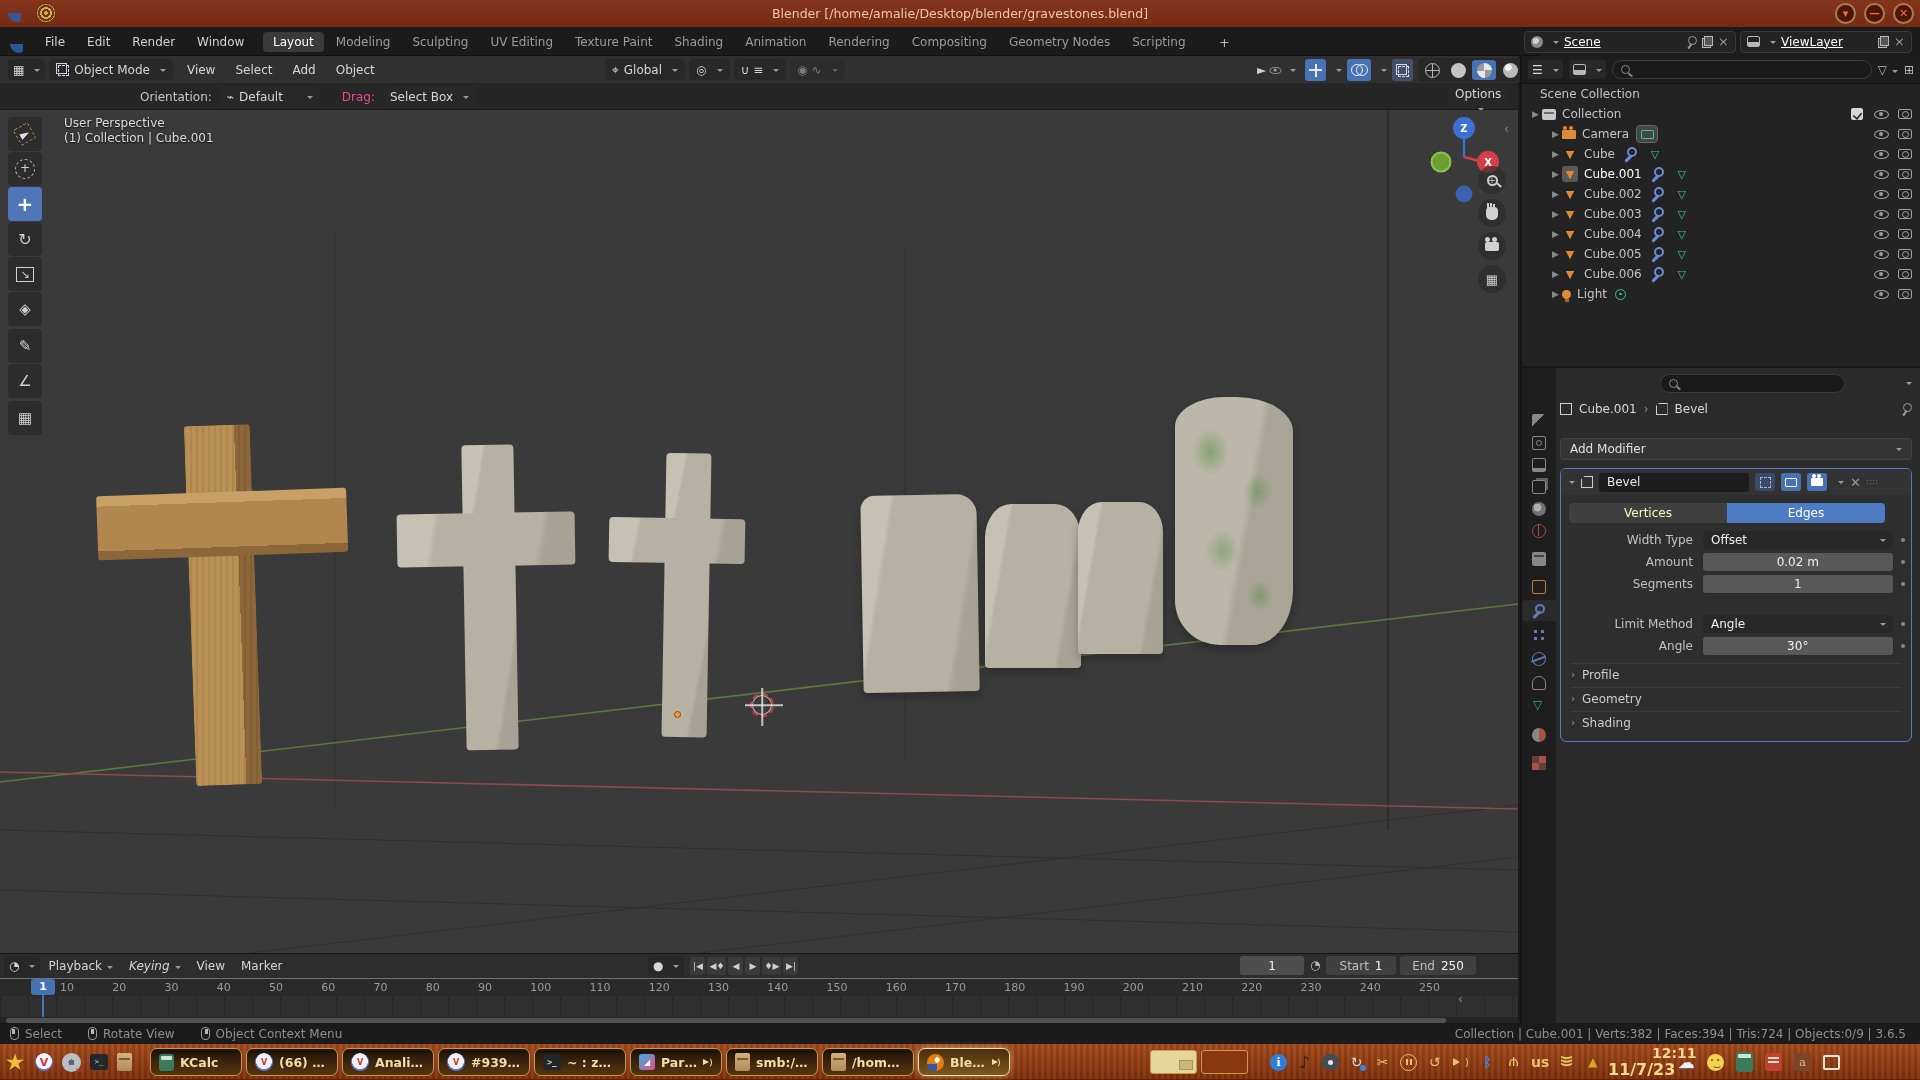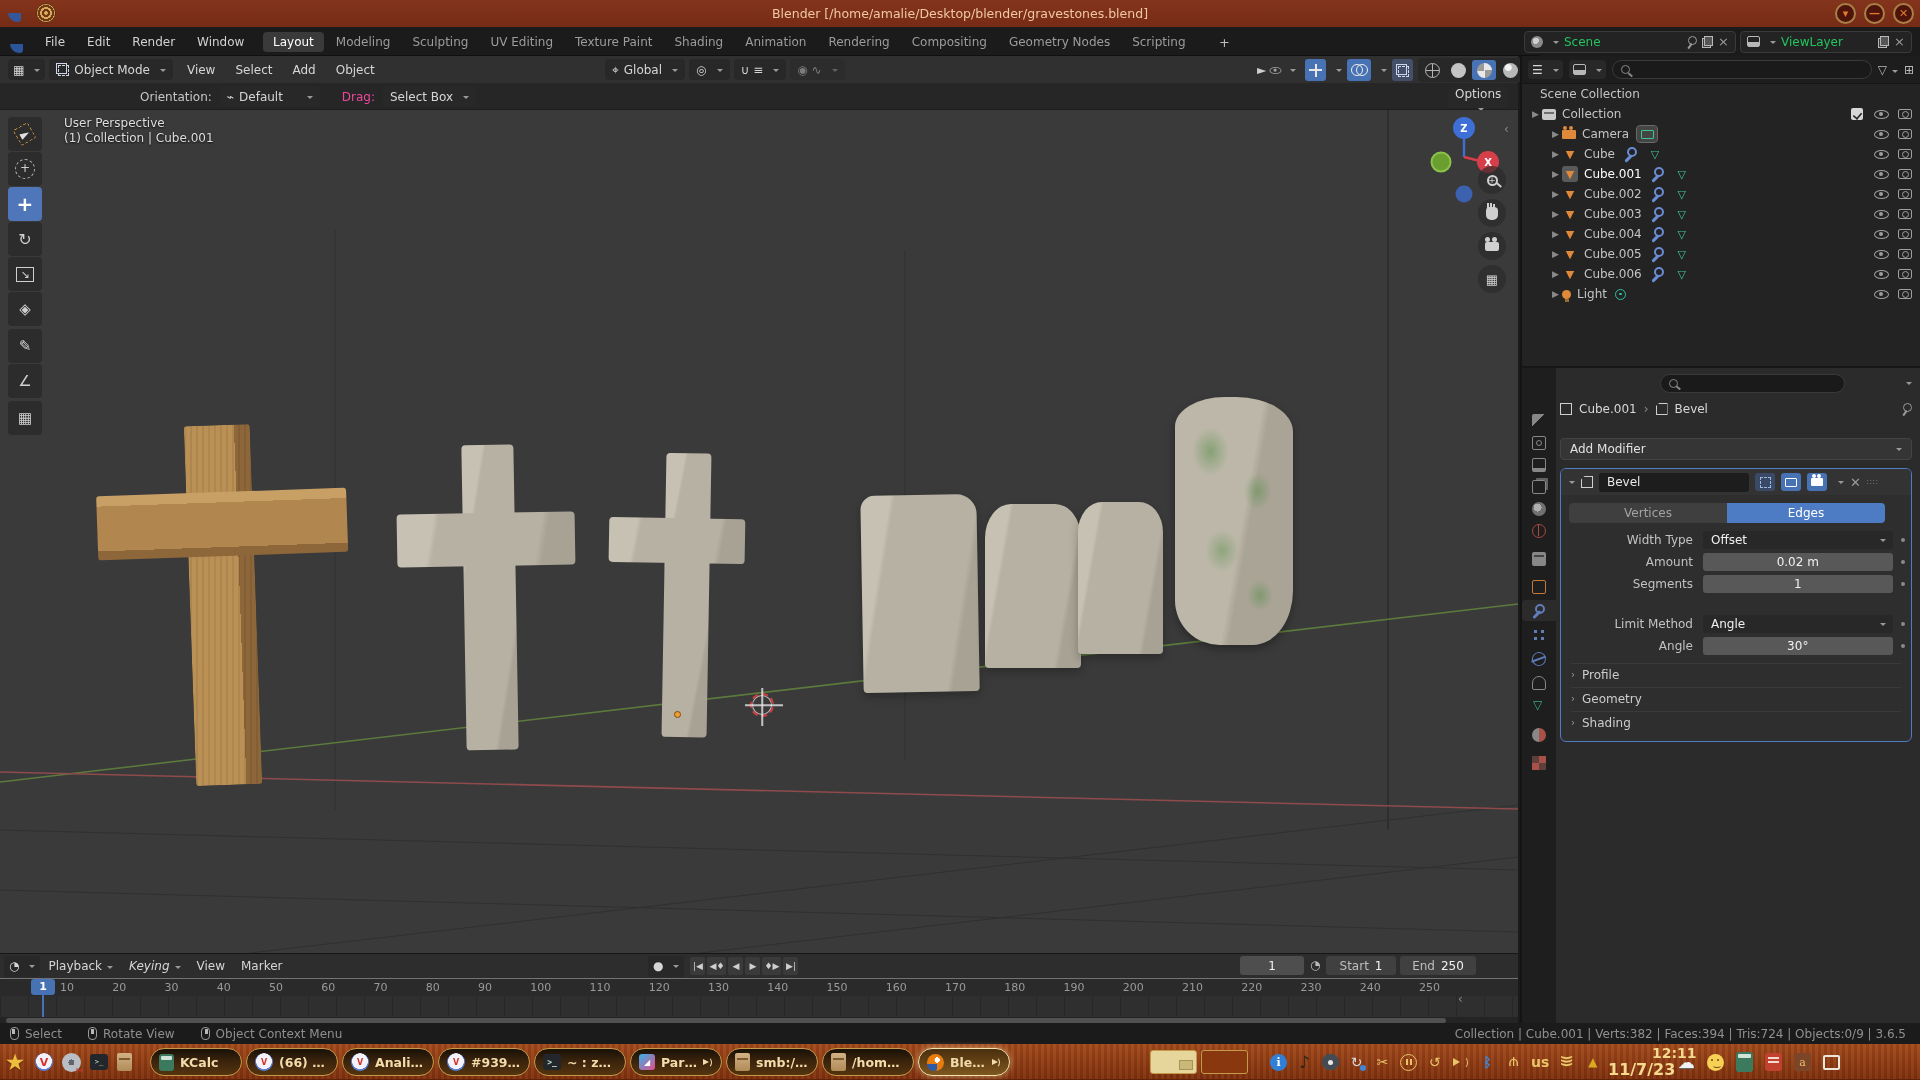--- a/index.html
+++ b/index.html
@@ -44,21 +44,21 @@
   .menus { position:absolute;left:34px;top:0;height:29px;display:flex;align-items:center; }
   .menu-item { padding:0 11px;color:#d2d2d2;font-size:12px; }
   .wstabs { position:absolute;left:262px;top:0;height:29px;display:flex;align-items:center; }
   .wstab { padding:3px 10px;margin:0 1px;color:#9c9c9c;font-size:12px;border-radius:4px; }
   .wstab.active { background:#3a3a3a;color:#fff; }
   .wstab.plus { color:#bbb;font-size:13px; }
   .scenebar { position:absolute;left:1524px;top:3px;height:23px;display:flex;align-items:center;gap:4px; }
   .sel-pill { background:#232323;border:1px solid #3a3a3a;border-radius:4px;height:22px;display:flex;align-items:center;padding:0 6px;gap:5px; }
   .scene-ic { width:12px;height:12px;border-radius:50%;background:radial-gradient(circle at 40% 40%, #cfcfcf 0 3px, #8a8a8a 3px 100%);display:inline-block; }
   .vl-ic { width:13px;height:11px;border:1.3px solid #b8b8b8;border-radius:2px;display:inline-block;position:relative;background:linear-gradient(180deg,transparent 55%,#b8b8b8 55%); }
-  .seltext { color:#22c55e; }
+  .seltext { color:#ffffff;text-decoration:underline; }
 
   
   #vph { left:0;top:56px;width:1518px;height:28px;background:#303030;border-bottom:1px solid #262626; }
   #vpt { left:0;top:84px;width:1518px;height:26px;background:#262626;border-bottom:1px solid #1c1c1c; }
   .pill { background:#282828;border-radius:4px;height:21px;display:flex;align-items:center;padding:0 7px;gap:5px;color:#d6d6d6; }
   .hmenu { color:#d6d6d6;padding:0 10px; }
   .dim { opacity:.45; }
   .sh-ball { width:15px;height:15px;border-radius:50%;display:inline-block; }
   .sh-wire { border:1.5px solid #b5b5b5;background:linear-gradient(90deg,transparent 46%,#b5b5b5 46% 54%,transparent 54%),linear-gradient(0deg,transparent 46%,#b5b5b5 46% 54%,transparent 54%); }
   .sh-solid { background:#c4c4c4; }
@@ -180,21 +180,21 @@
   .bp-head { height:26px;display:flex;align-items:center;gap:6px;padding:0 6px;background:#333333;border-radius:5px 5px 0 0; }
   .namefield { background:#1d1d1d;border-radius:3px;height:19px;display:flex;align-items:center;padding:0 8px;color:#e8e8e8;width:150px; }
   .mbtn { width:20px;height:18px;border-radius:3px;display:flex;align-items:center;justify-content:center; }
   .mbtn.on { background:#4772b3; }
   .cage-ic { width:11px;height:11px;border:1.4px dashed #9fb6e0; }
   .mon-ic { width:12px;height:9px;border:1.4px solid #fff;border-radius:1px; }
   .camw-ic { width:12px;height:8px;background:#fff;border-radius:1px;position:relative; }
   .camw-ic::before { content:"";position:absolute;top:-4px;left:1px;width:4px;height:4px;border-radius:50%;background:#fff;box-shadow:5px 0 #fff; }
   .dragdots { color:#777;font-size:8px;letter-spacing:1px; }
   .vetoggle { position:absolute;left:8px;right:26px;top:34px;height:20px;display:flex;border-radius:4px;overflow:hidden; }
-  .vetoggle .half { flex:1;display:flex;align-items:center;justify-content:center;background:#3f3f3f;color:#a3a3a3; }
+  .vetoggle .half { flex:1;display:flex;align-items:center;justify-content:center;background:#3f3f3f;color:#fef9c3; }
   .vetoggle .half.active { background:#4e7cc4;color:#fff; }
   .prow { position:absolute;left:0;right:0;height:18px;display:flex;align-items:center; }
   .prow .plabel { width:142px;text-align:right;color:#c2c2c2;padding-right:10px; }
   .prow .pfield { flex:1;height:18px;border-radius:3px;display:flex;align-items:center;justify-content:center;color:#f0f0f0;position:relative;margin-right:8px; }
   .f-dropdown { background:#282828;justify-content:flex-start !important;padding-left:8px; }
   .f-dropdown .caret { position:absolute;right:7px; }
   .f-slider { background:#585858; }
   .decdot { width:4.5px;height:4.5px;border-radius:50%;background:#8a8a8a;margin-right:6px; }
   .psec { position:absolute;left:10px;right:10px;height:22px;display:flex;align-items:center;gap:7px;color:#cccccc;border-top:1px solid #3a3a3a; }
   .psec .chev { color:#999;font-size:10px; }
@@ -228,21 +228,21 @@
     background-image:repeating-linear-gradient(90deg,rgba(60,20,5,.12) 0 3px,rgba(255,200,120,.05) 3px 6px),linear-gradient(#a34a1d,#7c2f0e); }
   .launchers { position:absolute;left:4px;top:0;height:36px;display:flex;align-items:center;gap:9px; }
   .la { width:22px;height:22px;display:flex;align-items:center;justify-content:center; }
   .la-star { color:#eebe3e;font-size:23px;text-shadow:0 1px 1px #5a2a08; }
   .la-vivaldi,.wicon-vivaldi { width:18px;height:18px;border-radius:50%;background:radial-gradient(circle at 50% 45%,#f2f2f8 0 58%,#5a7fd6 60%);color:#d6322e;font-weight:bold;font-size:11px;display:flex;align-items:center;justify-content:center; }
   .la-reel { width:19px;height:19px;border-radius:50%;background:radial-gradient(circle at 50% 50%,#62666c 0 3px,#b9bec4 3px 100%);position:relative; }
   .la-reel::after { content:"✂";position:absolute;right:-3px;bottom:-4px;color:#c23a2e;font-size:10px; }
   .la-konsole,.wicon-konsole { width:18px;height:16px;background:#23272b;border-radius:3px;color:#bfe8c8;font-size:7px;display:flex;align-items:center;justify-content:center;font-family:"DejaVu Sans Mono",monospace; }
   .la-archive,.wicon-archive { width:15px;height:18px;background:linear-gradient(#d2b184,#b08c58);border-radius:2px;position:relative; }
   .la-archive::after,.wicon-archive::after { content:"";position:absolute;left:2px;right:2px;top:5px;height:2px;background:#7c5a30; }
-  .twin { position:absolute;top:4px;height:28px;border:1.5px solid #c59a4a;border-radius:14px;display:flex;align-items:center;gap:6px;padding:0 8px;
+  .twin { position:absolute;top:4px;height:28px;border:1.5px solid #c59a4a;border-radius:7px;display:flex;align-items:center;gap:6px;padding:0 8px;
     background:linear-gradient(#181007,#3a230c 45%,#54340f);color:#f3dcab;font-weight:bold;font-size:12.5px;white-space:nowrap;overflow:hidden; }
   .twin.active { border-color:#f2e3ae;background:linear-gradient(#4a2e0e,#7e571e);box-shadow:0 0 7px rgba(250,230,170,.55); }
   .wicon-calc,.ti-calc { width:15px;height:17px;background:#3c7a5e;border-radius:3px;position:relative; }
   .wicon-calc::before,.ti-calc::before { content:"";position:absolute;left:2px;right:2px;top:2px;height:4px;background:#cfe3d8;border-radius:1px; }
   .wicon-parsec { width:16px;height:16px;border-radius:3px;background:linear-gradient(135deg,#31b3e8,#e84b8a);color:#fff;font-size:8px;display:flex;align-items:center;justify-content:center; }
   .wicon-blender { width:17px;height:17px;border-radius:50%;background:radial-gradient(circle at 60% 35%,#fff 0 2.6px,#e87d0d 2.8px 100%);position:relative; }
   .wicon-blender::after { content:"";position:absolute;left:0;bottom:0;width:10px;height:7px;background:#2d5ba8;border-radius:0 0 3px 9px; }
   .spk { display:none;width:13px;height:12px;position:relative; }
   .twin.has-audio .spk { display:inline-block; }
   .spk::before { content:"";position:absolute;left:0;top:3px;border-top:3px solid transparent;border-bottom:3px solid transparent;border-left:6px solid #f3dcab; }

